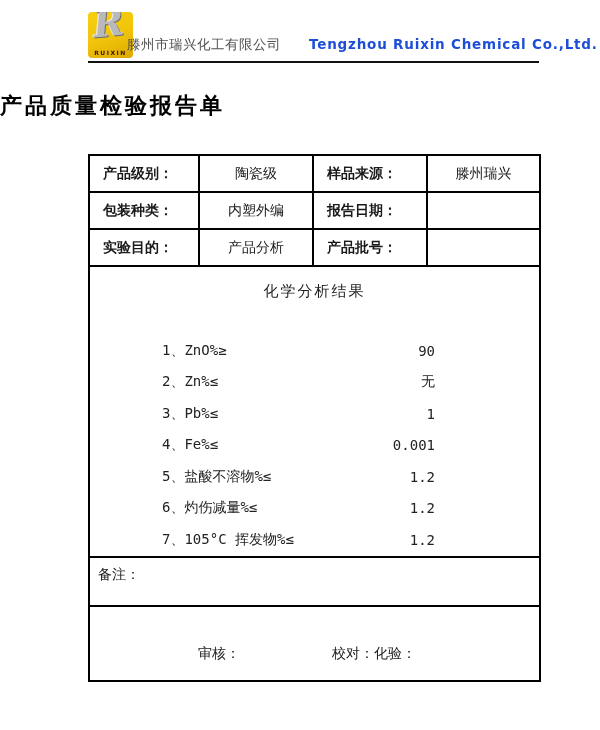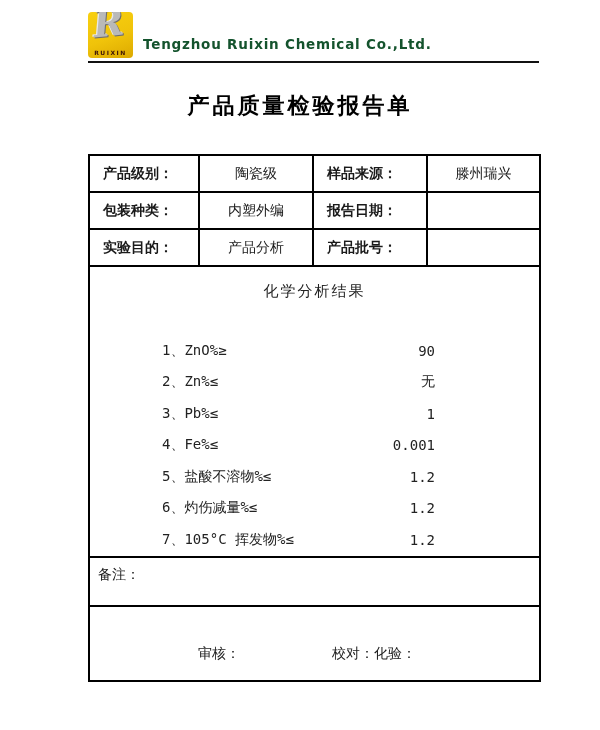--- a/index.html
+++ b/index.html
@@ -39,34 +39,33 @@
   .company-line {
     position: absolute; left: 127px; top: 36px;
     white-space: nowrap;
     display: flex; align-items: baseline;
   }
   .company-cn {
     font-family: "DejaVu Serif", serif;
     font-size: 13.5px; color: #4f4f4f; letter-spacing: 0.5px;
   }
   .company-en {
-    margin-left: 16px;
+    margin-left: 28px;
     font-family: "DejaVu Sans", sans-serif;
-    font-size: 13.5px; font-weight: bold; color: #14532d;
+    font-size: 13.5px; font-weight: bold; color: #1d4ed8;
     letter-spacing: 0.8px;
   }
   .header-rule {
     position: absolute; left: 88px; top: 61px;
     width: 451px; height: 2px; background: #111;
   }
 
   
   .doc-title {
     position: absolute; left: 0; top: 91px; width: 600px;
-    text-align: center;
     font-size: 22px; font-weight: bold; color: #000;
     letter-spacing: 3px;
   }
 
   
   table.report {
     position: absolute; left: 88px; top: 154px;
     width: 451px;
     border-collapse: collapse;
     table-layout: fixed;
@@ -124,20 +123,21 @@
   .sign-proofread { width: 134px; }
 </style>
 </head>
 <body>
 
 <div class="logo">
   <span class="logo-r">R</span>
   <span class="logo-text">RUIXIN</span>
 </div>
 <div class="company-line">
+  <span class="company-cn">滕州市瑞兴化工有限公司</span>
   <span class="company-en">Tengzhou Ruixin Chemical Co.,Ltd.</span>
 </div>
 <div class="header-rule"></div>
 
 <div class="doc-title">产品质量检验报告单</div>
 
 <table class="report">
   <colgroup>
     <col style="width:110px">
       <col style="width:114px">

